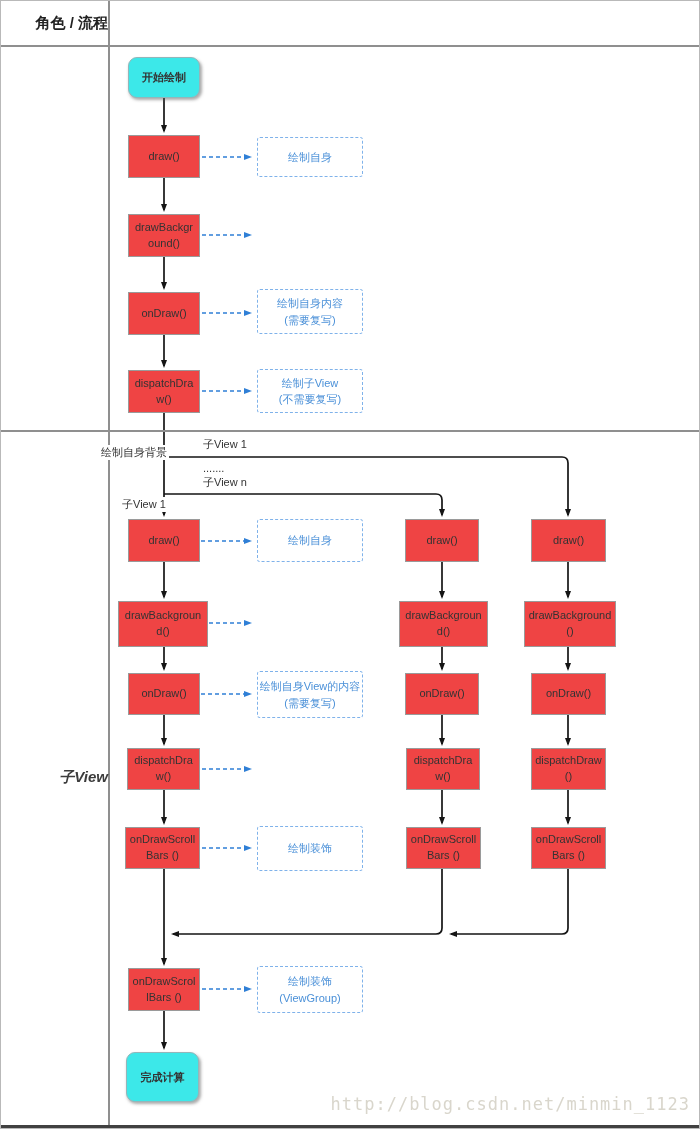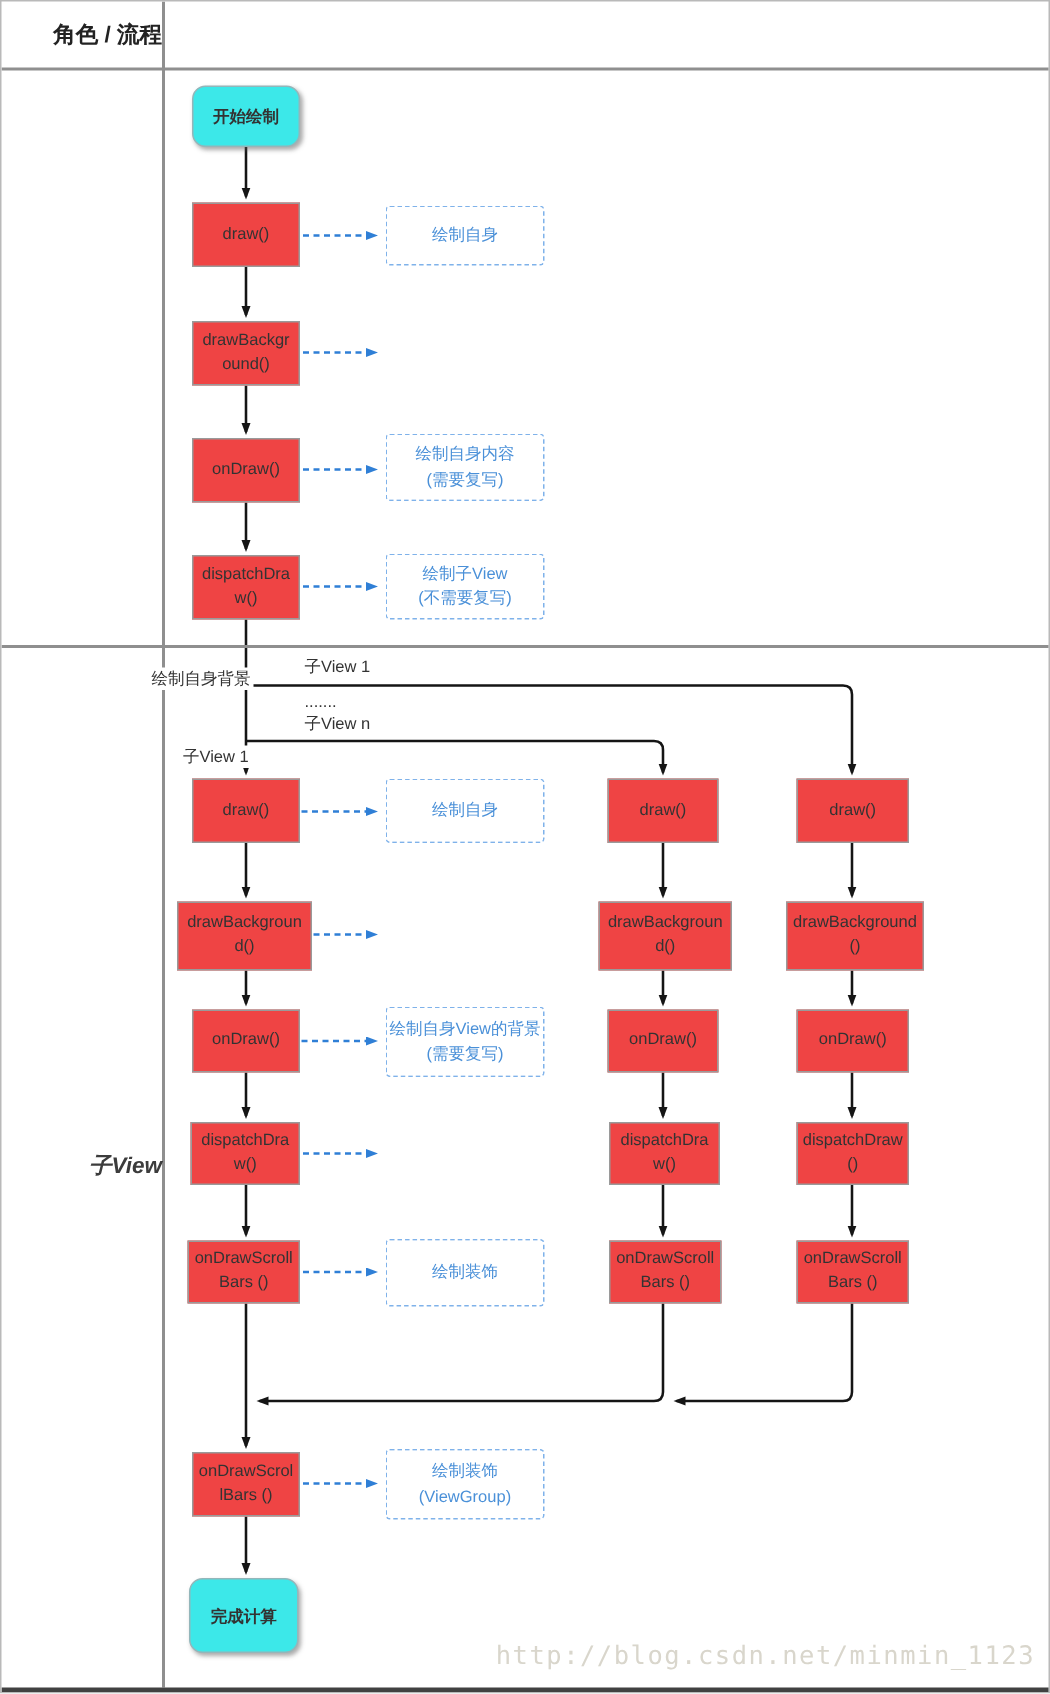--- a/index.html
+++ b/index.html
@@ -192,21 +192,21 @@
   </div>
   <div class="node" style="left:530px;top:826px;width:75px;height:42px">
     <span>onDrawScrollBars ()</span>
   </div>
 
   <div class="ann" style="left:256px;top:518px;width:106px;height:43px">
     <div class="ann-line">绘制自身</div>
 
   </div>
   <div class="ann" style="left:256px;top:670px;width:106px;height:47px">
-    <div class="ann-line">绘制自身View的背景</div>
+    <div class="ann-line">绘制自身View的内容</div>
     <div class="ann-line">(需要复写)</div>
   </div>
   <div class="ann" style="left:256px;top:825px;width:106px;height:45px">
     <div class="ann-line">绘制装饰</div>
 
   </div>
 
   <div class="node" style="left:127px;top:967px;width:72px;height:43px">
     <span>onDrawScrollBars ()</span>
   </div>

